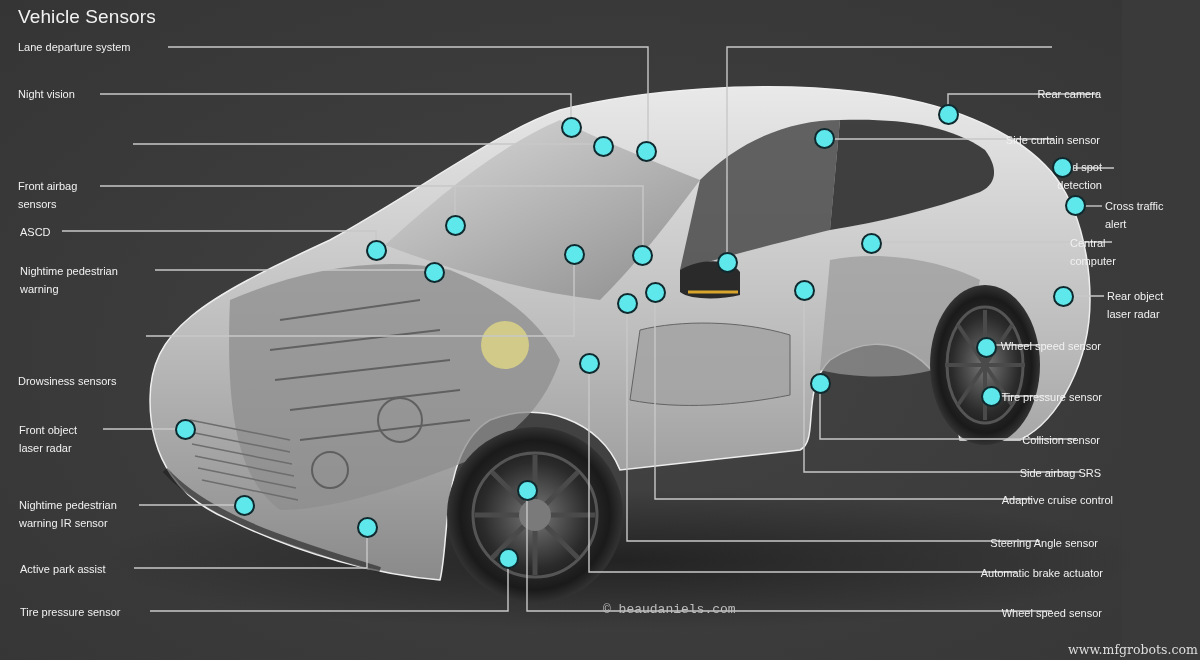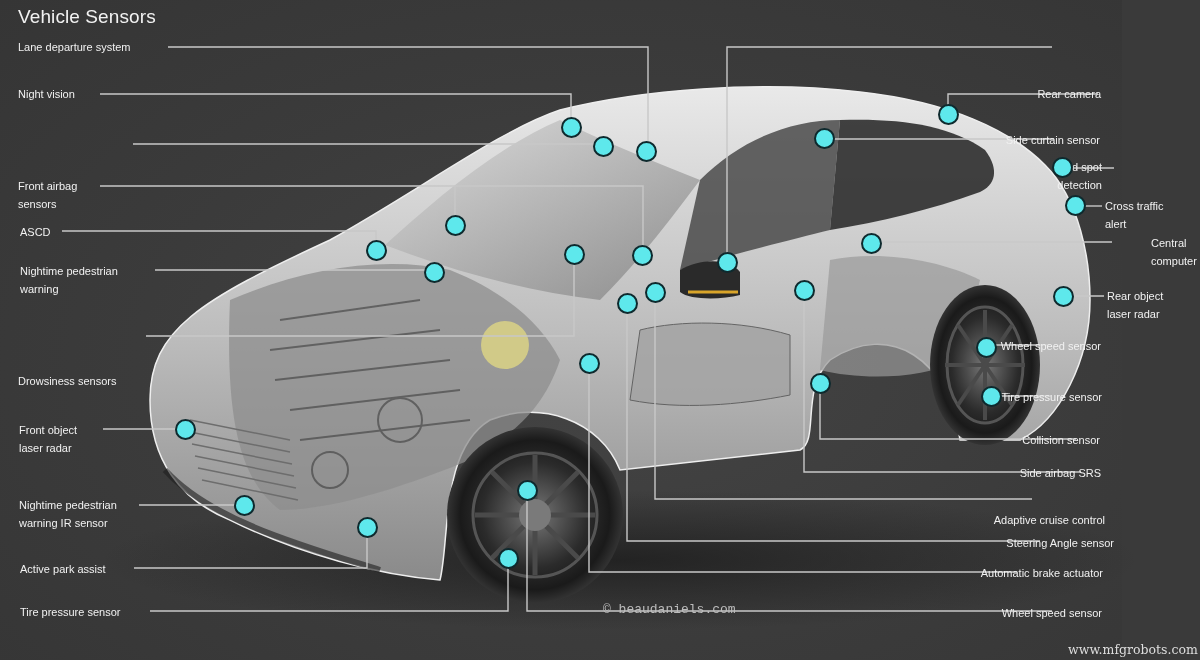--- a/index.html
+++ b/index.html
@@ -147,30 +147,30 @@
 warning IR sensor</div>
   <div class="lbl" style="left: 20px; top: 560px; white-space: pre;">Active park assist</div>
   <div class="lbl" style="left: 20px; top: 603px; white-space: pre;">Tire pressure sensor</div>
 
   <div class="lbl r" style="right: 21px; top: 85px; white-space: pre;">Rear camera</div>
   <div class="lbl r" style="right: 22px; top: 131px; white-space: pre;">Side curtain sensor</div>
   <div class="lbl r" style="right:20px;top:158px;white-space:pre">Blind spot
 detection</div>
   <div class="lbl r" style="right:21px;top:197px;white-space:pre;text-align:left;left:1105px">Cross traffic
 alert</div>
-  <div class="lbl r" style="right:22px;top:234px;white-space:pre;text-align:left;left:1151px">Central
+  <div class="lbl r" style="right:22px;top:234px;white-space:pre;text-align:left;left:1070px">Central
 computer</div>
   <div class="lbl r" style="right:22px;top:287px;white-space:pre;text-align:left;left:1107px">Rear object
 laser radar</div>
   <div class="lbl r" style="right: 21px; top: 337px; white-space: pre;">Wheel speed sensor</div>
   <div class="lbl r" style="right: 20px; top: 388px; white-space: pre;">Tire pressure sensor</div>
   <div class="lbl r" style="right: 22px; top: 431px; white-space: pre;">Collision sensor</div>
   <div class="lbl r" style="right: 21px; top: 464px; white-space: pre;">Side airbag SRS</div>
-  <div class="lbl r" style="right: 17px; top: 491px; white-space: pre; margin-top: 20px;">Adaptive cruise control</div>
-  <div class="lbl r" style="right: 8px; top: 534px; white-space: pre; text-align: right;">Steering Angle sensor</div>
+  <div class="lbl r" style="right: 9px; top: 491px; white-space: pre;">Adaptive cruise control</div>
+  <div class="lbl r" style="right: 24px; top: 534px; white-space: pre; text-align: right;">Steering Angle sensor</div>
   <div class="lbl r" style="right: 19px; top: 564px; white-space: pre;">Automatic brake actuator</div>
   <div class="lbl r" style="right: 20px; top: 604px; white-space: pre;">Wheel speed sensor</div>
 
   <div class="dot" style="left:571px;top:127px"></div>
   <div class="dot" style="left:603px;top:146px"></div>
   <div class="dot" style="left:646px;top:151px"></div>
   <div class="dot" style="left:455px;top:225px"></div>
   <div class="dot" style="left:376px;top:250px"></div>
   <div class="dot" style="left:434px;top:272px"></div>
   <div class="dot" style="left:574px;top:254px"></div>

